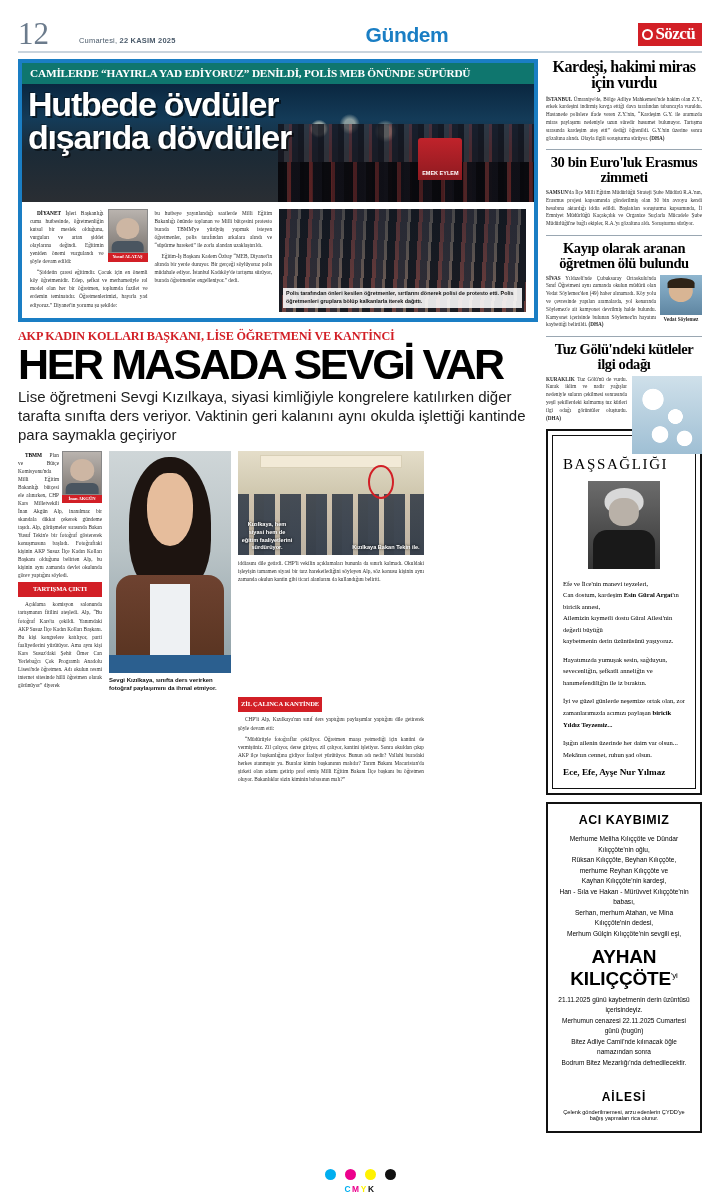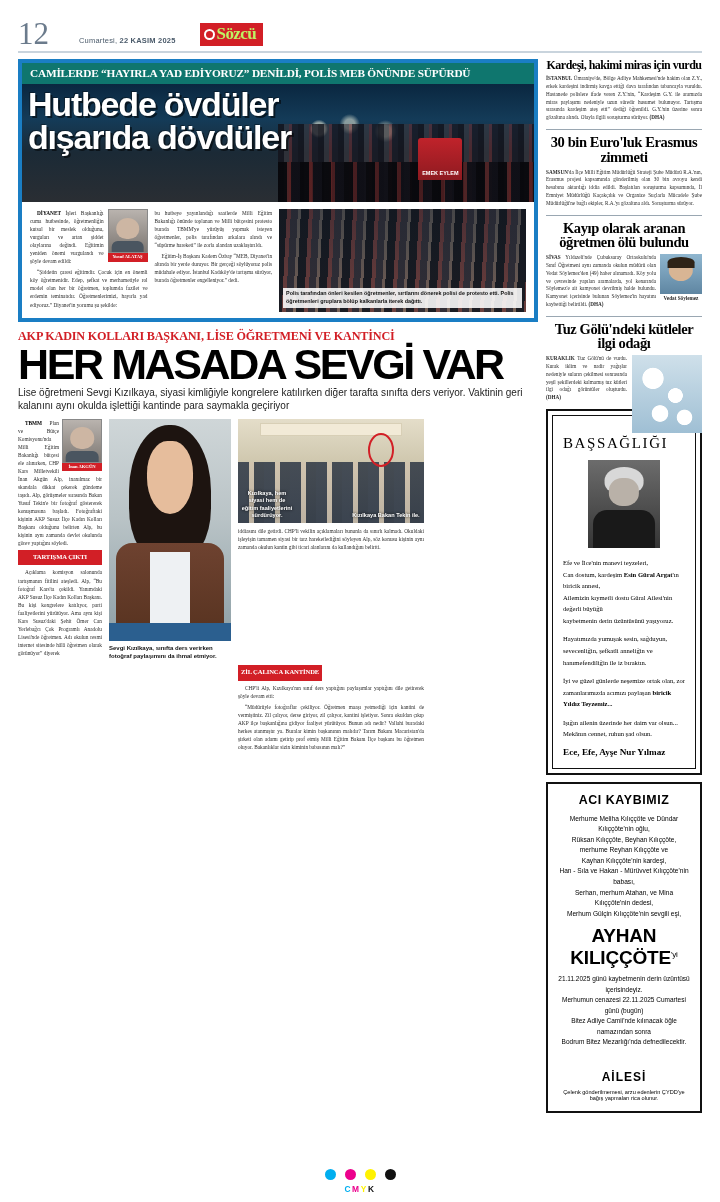--- a/index.html
+++ b/index.html
@@ -14,21 +14,21 @@
 
   
   .masthead { display: flex; align-items: flex-end; padding-top: 22px; height: 48px; gap: 24px; }
   .pageno { font-size: 31px; color: #6b7b8c; font-weight: 400; line-height: .9;
             font-family: "Liberation Serif", serif; }
   .pagedate { font-size: 7.5px; color: #4a5a6a; font-weight: bold; margin-left: 6px;
               margin-bottom: 3px; letter-spacing: .2px; }
   .pagedate .dow { font-weight: normal; }
   .section-title { flex: 1; text-align: center; font-size: 21px; font-weight: bold;
                    color: #1a7ec4; letter-spacing: -.4px; margin-bottom: 1px; }
-  .brand { background: #d21f26; color: #bef264; font-family: "Liberation Serif", serif;
+  .brand { background: #d21f26; color: #ffffff; font-family: "Liberation Serif", serif;
            font-weight: bold; font-size: 17px; padding: 1px 7px 2px 4px; letter-spacing: -.6px;
            display: flex; align-items: center; gap: 2px; margin-bottom: 2px; }
   .brand .swoosh { width: 11px; height: 11px; background: #fff; border-radius: 50%;
                    position: relative; }
   .brand .swoosh::after { content:""; position:absolute; left:2px; top:2px; width:7px; height:7px;
                           background:#d21f26; border-radius:50%; }
   .rule { height: 2px; background: #c9d4dd; margin: 3px 0 6px; }
 
   
   .cols { display: flex; gap: 8px; }
@@ -85,21 +85,21 @@
 
   .ptext { font-size: 5.3px; line-height: 1.52; color: #2b2b2b; text-align: justify;
            font-family: "Liberation Serif", serif; }
   .ptext b { color:#000; }
   .ptext p { margin-bottom: 3px; text-indent: 7px; }
   .ptext p.noind { text-indent: 0; }
 
   
   .side-h { font-family: "Liberation Serif", serif; font-weight: bold; text-align: center;
             line-height: 1.02; color: #000; }
-  .side-h.a { font-size: 12px; letter-spacing: -.5px; }
+  .side-h.a { font-size: 16px; letter-spacing: -.5px; }
   .side-h.b { font-size: 14.5px; letter-spacing: -.4px; }
   .side-block { margin-bottom: 7px; }
   .side-block .txt { font-size: 5.2px; line-height: 1.5; text-align: justify; margin-top: 4px;
                      font-family: "Liberation Serif", serif; color:#2b2b2b; }
   .side-hr { height: 1px; background: #9aa7b2; margin: 6px 0 5px; }
   .facebox { float: right; width: 42px; margin: 0 0 2px 4px; }
   .facebox .img { width:42px; height:40px; background:linear-gradient(180deg,#8fb6cf,#5f86a2);
       position:relative; overflow:hidden; }
   .facebox .img::before { content:""; position:absolute; left:50%; top:14%; transform:translateX(-50%);
       width:58%; height:54%; border-radius:50%; background:#d8b594; }
@@ -112,21 +112,21 @@
                   radial-gradient(circle at 40% 75%, #fff 0 11%, transparent 12%),
                   radial-gradient(circle at 75% 80%, #fff 0 9%, transparent 10%),
                   linear-gradient(180deg,#cfe0ea,#9fbfd4); }
 
   
   .s2 { margin-top: 7px; }
   .s2 .kicker { color: #d21f26; font-weight: bold; font-size: 12.2px; letter-spacing: -.2px;
                 font-family: "Liberation Serif", serif; }
   .s2 .big { font-size: 43px; font-weight: bold; letter-spacing: -2.4px; line-height: .92;
              margin: 1px 0 3px; }
-  .s2 .sub { font-size: 10px; line-height: 1.28; color: #1c1c1c; margin-bottom: 6px; }
+  .s2 .sub { font-size: 15px; line-height: 1.28; color: #1c1c1c; margin-bottom: 6px; }
   .s2 .grid { display: flex; gap: 7px; }
   .s2 .c { width: 84px; }
   .photo-sevgi { width: 122px; }
   .photo-sevgi .img { width:122px; height:222px; position:relative; overflow:hidden;
       background: linear-gradient(180deg,#cfd6d8 0%,#b9c3c6 45%,#8d9fa6 100%); }
   .photo-sevgi .img .hair { position:absolute; left:16%; top:3%; width:68%; height:62%;
       background:#1d1410; border-radius:48% 48% 40% 40%; }
   .photo-sevgi .img .face { position:absolute; left:31%; top:10%; width:38%; height:33%;
       background:#e6bd9c; border-radius:46% 46% 52% 52%; }
   .photo-sevgi .img .torso { position:absolute; left:6%; bottom:0; width:88%; height:44%;
@@ -198,20 +198,21 @@
 <body>
 
 <div class="page">
 
   <div class="masthead">
     <div class="pageno">12</div>
     <div class="pagedate">
       <span class="dow">Cumartesi,</span>
       <span>22 KASIM 2025</span>
     </div>
+    <div class="section-title">Gündem</div>
     <div class="brand">
       <span class="swoosh"></span>
       <span>Sözcü</span>
     </div>
   </div>
   <div class="rule"></div>
 
   <div class="cols">
     <div class="colmain">
 

